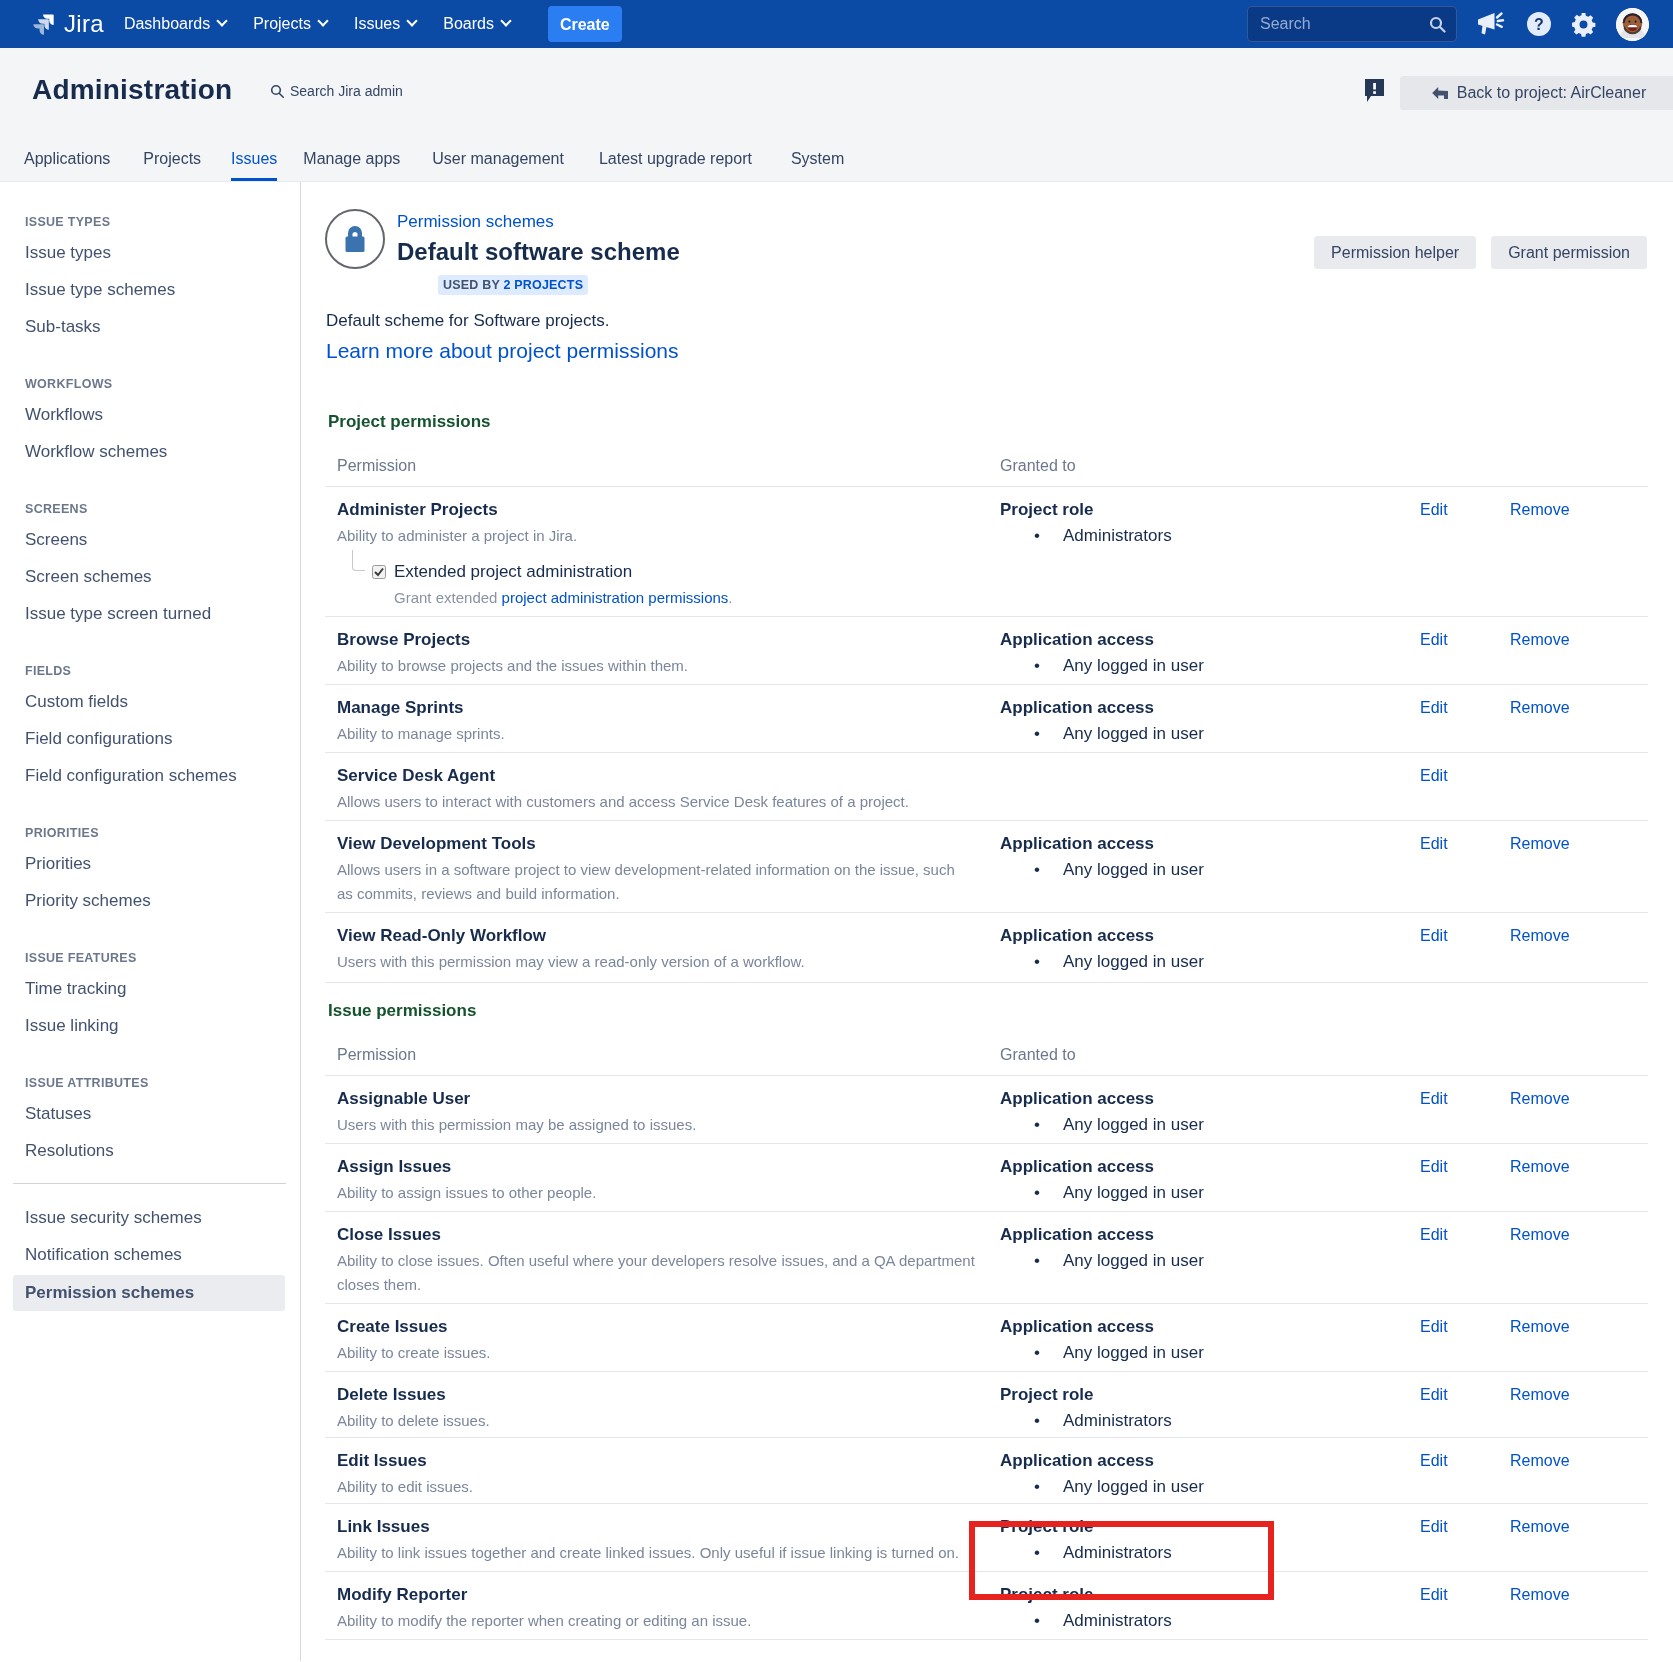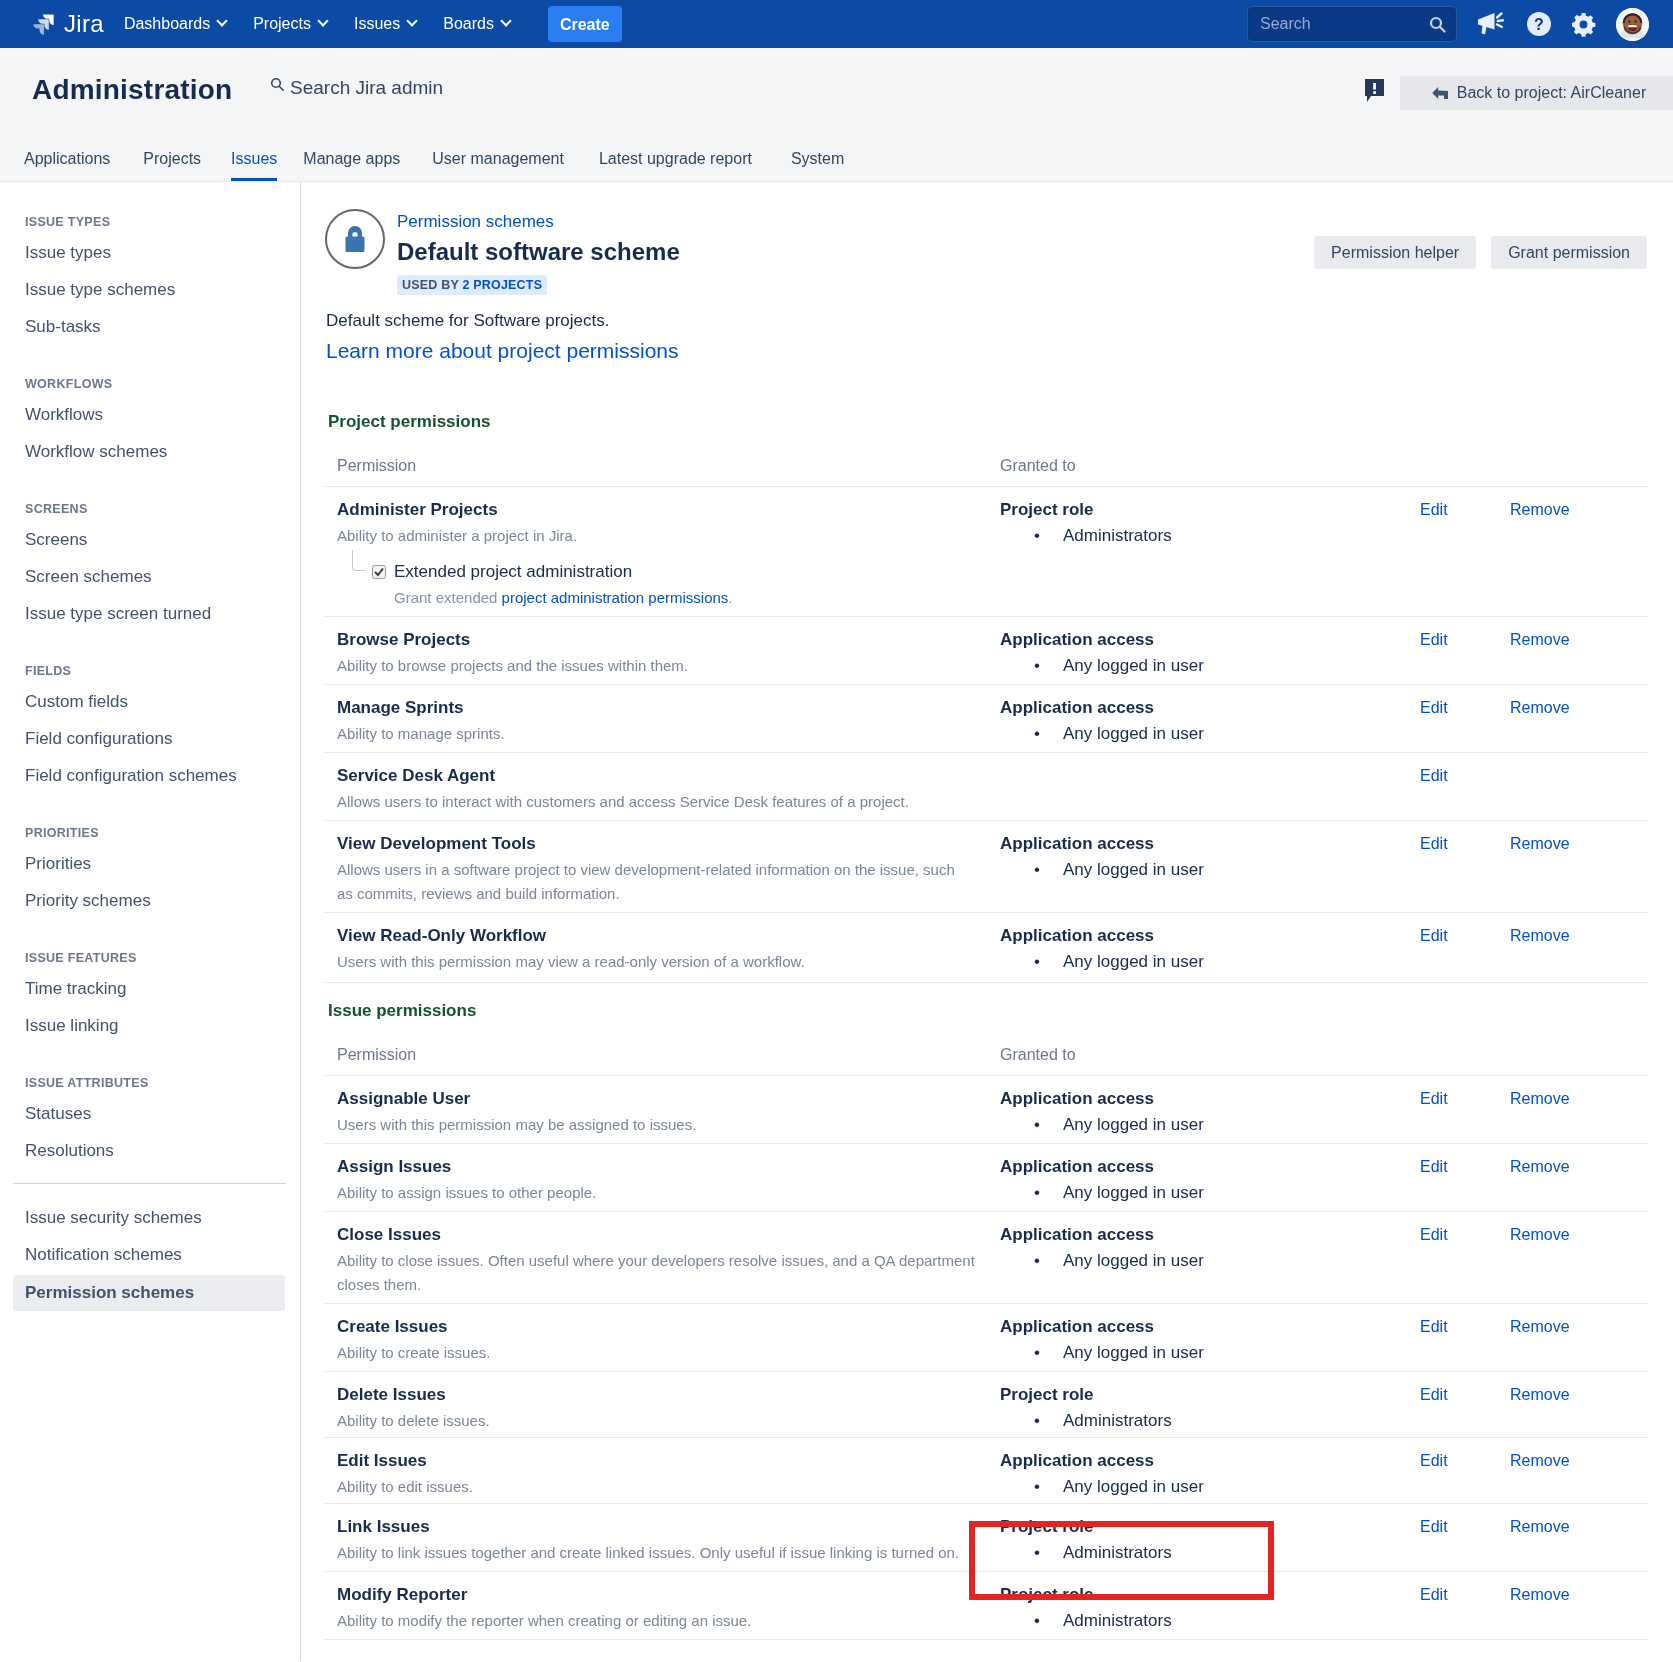--- a/index.html
+++ b/index.html
@@ -25,21 +25,21 @@
 .navsearch{width:210px;height:36px;background:#0a3a86;border:1px solid rgba(255,255,255,.16);border-radius:5px;display:flex;align-items:center;margin-right:19px;}
 .navsearch .ph{color:#96abd2;font-size:16px;margin-left:12px;flex:1;}
 .navsearch svg{margin-right:10px;}
 .navicon{display:flex;align-items:center;}
 .navicon.m1{margin-right:21px;}.navicon.m2{margin-right:19px;}.navicon.m3{margin-right:20px;}
 .avatar{width:33px;height:33px;border-radius:50%;background:#fff;overflow:hidden;margin-right:24px;display:flex;align-items:center;justify-content:center;}
 
 
 .band{height:134px;background:#f4f5f7;position:relative;border-bottom:1px solid #e9eaee;}
 .band h1{position:absolute;left:32px;top:26px;margin:0;font-size:28px;color:#172b4d;letter-spacing:.2px;}
-.sja{position:absolute;left:270px;top:29px;font-size:19px;color:#344563;display:flex;align-items:flex-start;}
+.sja{position:absolute;left:270px;top:35px;font-size:14px;color:#344563;display:flex;align-items:flex-end;}
 .sja svg{margin-right:5px;}
 .fb{position:absolute;left:1364px;top:30px;}
 .backbtn{position:absolute;left:1400px;top:28px;width:277px;height:34px;background:#e6e7eb;border-radius:3px;color:#344563;font-size:16px;line-height:34px;padding:0 12px;display:flex;align-items:center;justify-content:center;}
 .backbtn svg{margin-right:8px;}
 .tabs{position:absolute;left:24px;bottom:0;display:flex;}
 .tab{font-size:16px;color:#344563;padding-bottom:13px;}
 .tab+.tab{margin-left:30px;}
 .tab.active{color:#0052cc;border-bottom:3px solid #0052cc;padding-bottom:10px;}
 
 
@@ -53,21 +53,21 @@
 .sdivider{border:none;border-top:1px solid #d0d3d9;margin:21px 14px 0 -12px;}
 .sitem.sel{background:#ebecf0;border-radius:3px;font-weight:bold;color:#42526e;margin-left:-12px;padding:7px 0 7px 12px;width:272px;margin-top:9px;}
 
 
 main{flex:1;position:relative;}
 .schemehead{position:relative;height:101px;margin-top:27px;}
 .bigcircle{position:absolute;left:24px;top:0;width:60px;height:60px;border-radius:50%;border:2px solid #63676d;display:flex;align-items:center;justify-content:center;}
 .shx{position:absolute;left:96px;top:3px;}
 .shx .bc{font-size:17px;color:#0052cc;line-height:20px;}
 .shx h2{margin:6px 0 0;font-size:24px;color:#172b4d;line-height:27px;}
-.badge{display:inline-block;margin-top:10px;background:#deebff;border-radius:3px;font-size:12.5px;font-weight:bold;padding:2px 5px;color:#42526e;letter-spacing:.2px;line-height:16px;}
+.badge{display:inline-block;margin-top:10px;background:#deebff;border-radius:3px;font-size:12.5px;font-weight:bold;padding:2px 5px;color:#42526e;letter-spacing:.2px;line-height:16px;margin-left:41px;}
 .badge b{color:#0052cc;}
 .hbtns{position:absolute;right:26px;top:27px;}
 .hbtns a{display:inline-block;height:33px;line-height:33px;background:#e9eaee;border-radius:3.5px;color:#344563;font-size:16px;padding:0 17px;margin-left:15px;}
 .desc1{margin:0 0 0 25px;font-size:17px;color:#172b4d;line-height:21px;}
 .learn{display:block;margin:9px 4px 0 25px;font-size:21px;color:#0052cc;line-height:21px;}
 
 .tablewrap{margin:0 25px 0 24px;}
 .tsec{font-size:17px;font-weight:bold;color:#14532d;line-height:22px;margin:50px 0 0 3px;}
 .thead{display:grid;grid-template-columns:663px 432px 90px 138px;border-bottom:1px solid #e4e6ea;margin-top:23px;}
 .thead div{font-size:16px;color:#6b778c;line-height:20px;padding:0 0 10px 12px;}

